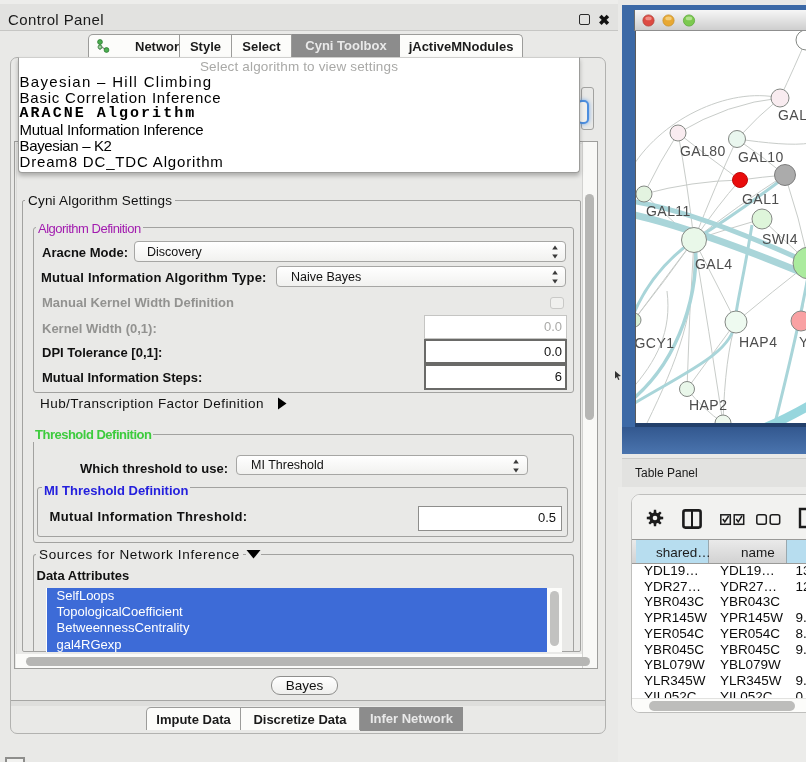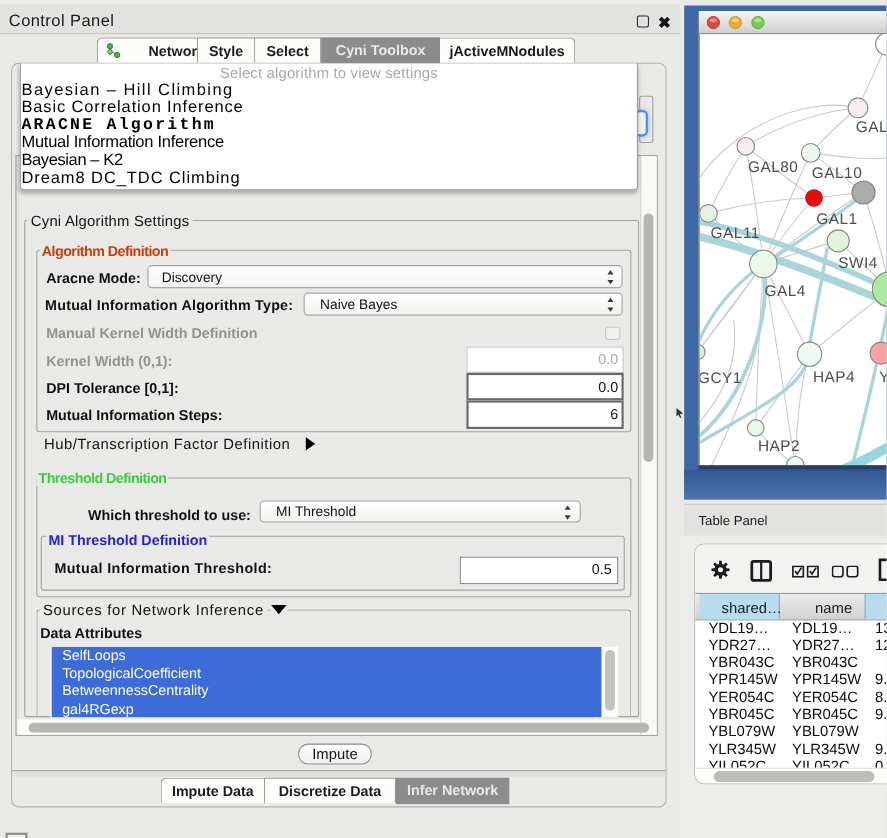--- a/index.html
+++ b/index.html
@@ -56,21 +56,21 @@
 <div class="abs" style="left:582px;top:142px;width:15px;height:526px;background:#f8f8f6;border-left:1px solid #d2d2d0;"></div>
 <div class="sbthumb" style="left:584.5px;top:194px;width:9px;height:226px;"></div>
 
 <div class="abs" style="left:15.5px;top:654px;width:566px;height:14px;background:#fbfbf9;"></div>
 <div class="sbthumb" style="left:26px;top:656.5px;width:564px;height:9px;"></div>
 
 <div class="grp" style="left:21.5px;top:199.5px;width:559.5px;height:452.5px;border-radius:2px;"></div>
 <div class="abs" style="left:25px;top:192.5px;background:#e9e9e7;padding:0 3px;font-size:13.5px;letter-spacing:0.2px;color:#111;">Cyni Algorithm Settings</div>
 
 <div class="grp" style="left:32.5px;top:226.5px;width:541px;height:166px;"></div>
-<div class="abs" style="left:36px;top:220.5px;background:#e9e9e7;padding:0 2px;font-size:13px;letter-spacing:-0.5px;font-weight:bold;color:#c2410c;">Algorithm Definition</div>
+<div class="abs" style="left:36px;top:220.5px;background:#e9e9e7;padding:0 2px;font-size:13px;letter-spacing:-0.5px;font-weight:normal;color:#a21caf;">Algorithm Definition</div>
 
 <div class="lbl" style="left:42px;top:244.5px;">Aracne Mode:</div>
 <div class="combo" style="left:134px;top:241px;width:432px;height:20.5px;">
   <span class="abs" style="left:12px;top:2.5px;">Discovery</span>
   <svg class="carr" style="right:7px;top:3px;" viewBox="0 0 6 14">
       <path d="M3 0.5 L5.8 4.5 L0.2 4.5 Z" fill="#3a3a3a"></path>
       <path d="M3 13.5 L5.8 9.5 L0.2 9.5 Z" fill="#3a3a3a"></path>
     </svg>
 </div>
 
@@ -126,21 +126,21 @@
 
 <div class="lbl" style="left:36.5px;top:568px;">Data Attributes</div>
 
 <div class="abs" style="left:45.5px;top:588px;width:516px;height:64px;background:#fff;overflow:hidden;">
   <div class="abs" style="left:1px;top:0;width:500.5px;height:64px;background:#3d6bd7;"></div>
   <div class="abs" style="left:11px;top:0;font-size:13px;color:#fff;line-height:16.2px;">SelfLoops<br>TopologicalCoefficient<br>BetweennessCentrality<br>gal4RGexp</div>
   <div class="abs" style="left:501.5px;top:0;width:14.5px;height:64px;background:#fcfcfa;"></div>
   <div class="sbthumb" style="left:504px;top:3px;width:9px;height:55px;background:#c2c2c0;"></div>
 </div>
 
-<div class="abs" style="left:271px;top:676px;width:67px;height:19px;background:linear-gradient(#ffffff,#efefed);border:1px solid #8e8e8c;border-radius:9px;font-size:13.5px;color:#111;text-align:center;line-height:17px;">Impute</div>
+<div class="abs" style="left:271px;top:676px;width:67px;height:19px;background:linear-gradient(#ffffff,#efefed);border:1px solid #8e8e8c;border-radius:9px;font-size:13.5px;color:#111;text-align:center;line-height:17px;">Bayes</div>
 
 <div class="abs" style="left:0;top:707px;width:620px;height:24px;">
   <div class="tab" style="left:146px;width:95px;border-radius:5px 0 0 0;">Impute Data</div>
   <div class="tab" style="left:241px;width:119px;border-left:none;">Discretize Data</div>
   <div class="tab sel" style="left:360px;width:103px;height:24px;">Infer Network</div>
 </div>
 
 <div class="abs" style="left:5px;top:757px;width:20px;height:10px;border:2px solid #8e8e8c;background:#f2f2f0;"></div>
 
 <svg class="abs" style="left:614px;top:371px;" width="8" height="9" viewBox="0 0 8 9">
@@ -148,21 +148,21 @@
   </svg>
 
 <div class="abs" style="left:18px;top:57px;width:562px;height:115.5px;background:#fff;border:1px solid #9c9c9a;border-top:1px solid #cfcfcd;border-radius:0 0 4px 4px;box-shadow:0 3px 4px rgba(0,0,0,0.25);z-index:50;">
   <div class="abs" style="left:0;top:1px;width:100%;text-align:center;font-size:13.5px;letter-spacing:0.16px;color:#a9a9a7;">Select algorithm to view settings</div>
   <div class="abs" style="left:0.5px;top:16px;font-size:15px;color:#000;line-height:16px;white-space:nowrap;">
     <div style="letter-spacing:1.3px;">Bayesian – Hill Climbing</div>
     <div style="letter-spacing:0.78px;">Basic Correlation Inference</div>
     <div style="letter-spacing:2.05px;font-weight:bold;font-family:Liberation Mono, monospace;">ARACNE Algorithm</div>
     <div style="letter-spacing:-0.25px;">Mutual Information Inference</div>
     <div style="letter-spacing:-0.36px;">Bayesian – K2</div>
-    <div style="letter-spacing:0.83px;">Dream8 DC_TDC Climbing</div>
+    <div style="letter-spacing:0.83px;">Dream8 DC_TDC Algorithm</div>
   </div>
 </div>
 
 <div class="abs" style="left:622px;top:5px;width:184px;height:449px;background:#3c69a6;"></div>
 <div class="abs" style="left:634px;top:10px;width:172px;height:21px;background:linear-gradient(#f6f6f6,#cecece);border-left:1px solid #6b6b6b;border-bottom:1px solid #8f8f8f;"></div>
 <svg class="abs" style="left:642px;top:14px;" width="60" height="14" viewBox="0 0 60 14">
   <circle cx="6.5" cy="6.5" r="5.6" fill="#dd4a42" stroke="#b24039" stroke-width="0.8"></circle>
   <circle cx="26.5" cy="6.5" r="5.6" fill="#e8a833" stroke="#c8922a" stroke-width="0.8"></circle>
   <circle cx="47" cy="6.5" r="5.6" fill="#7cc94f" stroke="#5da93c" stroke-width="0.8"></circle>
   <ellipse cx="6.5" cy="4.4" rx="3.2" ry="1.9" fill="#ef8d85"></ellipse>

